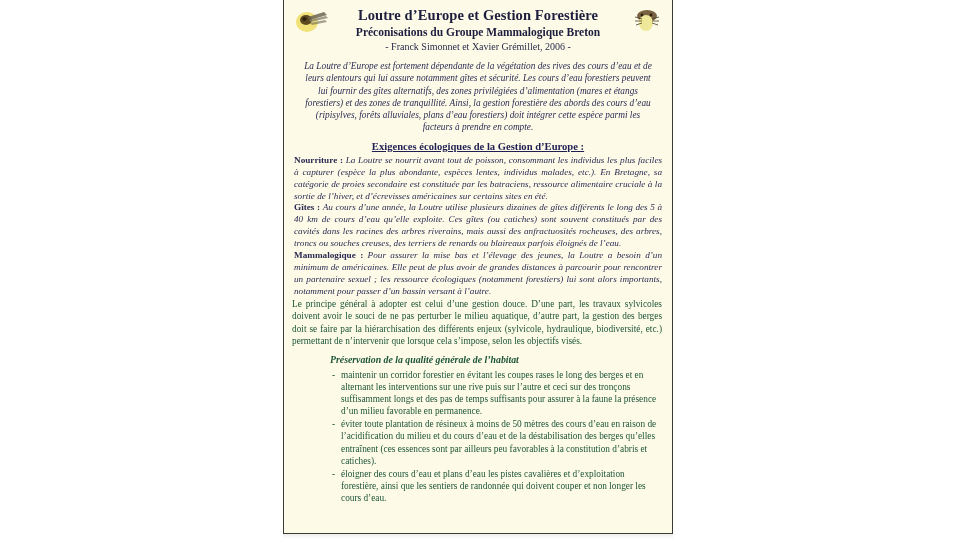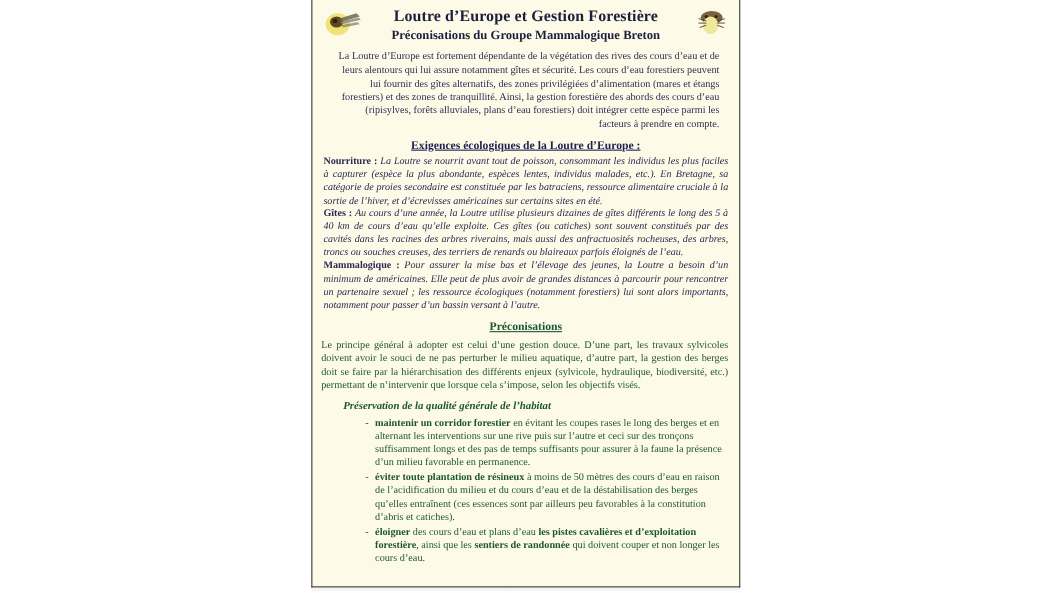--- a/index.html
+++ b/index.html
@@ -74,22 +74,23 @@
   .doc-authors {
     font-size: 10px;
     color: #2a2a4a;
     line-height: 1.3;
     margin-top: 1px;
   }
 
   
   .intro {
     font-size: 9.3px;
+    font-style: italic;
     color: #2b2b52;
-    text-align: right;
+    text-align: center;
     line-height: 1.32;
     margin: 6px 10px 0 10px;
   }
 
   
   .h-blue {
     text-align: center;
     font-size: 10.6px;
     font-weight: bold;
     color: #1f1f52;
@@ -130,41 +131,41 @@
     margin: 0 0 2px 0;
   }
   .para {
     text-align: justify;
     margin: 0 2px 0 0;
   }
   .sub-head {
     font-style: italic;
     font-weight: bold;
     font-size: 9.8px;
-    margin: 7px 0 2px 20px;
+    margin: 7px 0 2px 38px;
   }
   ul.dash {
     list-style: none;
     margin: 0;
     padding: 0 4px 0 40px;
   }
   ul.dash li {
     position: relative;
     text-align: left;
     margin-bottom: 1px;
     line-height: 1.3;
     padding-left: 9px;
   }
   ul.dash li::before {
     content: "-";
     position: absolute;
     left: 0;
     top: 0;
   }
-  ul.dash li b { font-weight: bold; text-align: right; }
+  ul.dash li b { font-weight: normal; text-align: right; }
 
   
   .page-shadow {
     position: absolute;
     left: 283px;
     top: 534px;
     width: 390px;
     height: 5px;
     background: linear-gradient(to bottom, rgba(0,0,0,0.07), rgba(0,0,0,0));
   }
@@ -196,42 +197,42 @@
             <ellipse cx="14" cy="16" rx="7" ry="8" fill="#efe89a"></ellipse>
             <circle cx="10" cy="8" r="1.4" fill="#2b2310"></circle>
             <circle cx="19" cy="8" r="1.4" fill="#2b2310"></circle>
             <path d="M20 12 L27 10 M20 14 L27 14 M20 16 L26 18" stroke="#4a3c22" stroke-width="0.8" fill="none"></path>
             <path d="M10 12 L3 10 M10 14 L3 14 M10 16 L4 18" stroke="#4a3c22" stroke-width="0.8" fill="none"></path>
           </svg>
         </div>
 
         <div class="doc-title">Loutre d’Europe et Gestion Forestière</div>
         <div class="doc-subtitle">Préconisations du Groupe Mammalogique Breton</div>
+        <div class="doc-authors">- Franck Simonnet et Xavier Grémillet, 2006 -</div>
       </div>
 
       <div class="intro">La Loutre d’Europe est fortement dépendante de la végétation des rives des cours d’eau et de leurs alentours qui lui assure notamment gîtes et sécurité. Les cours d’eau forestiers peuvent lui fournir des gîtes alternatifs, des zones privilégiées d’alimentation (mares et étangs forestiers) et des zones de tranquillité. Ainsi, la gestion forestière des abords des cours d’eau (ripisylves, forêts alluviales, plans d’eau forestiers) doit intégrer cette espèce parmi les facteurs à prendre en compte.</div>
 
-      <div class="h-blue">Exigences écologiques de la Loutre d’Europe :</div>
+      <div class="h-blue">Exigences écologiques de la Gestion d’Europe :</div>
 
       <div class="eco">
         <p>
           <span class="term">Nourriture :</span>
           <span class="body">La Loutre se nourrit avant tout de <b>poisson</b>, consommant les individus les plus faciles à  capturer (espèce la plus abondante, espèces lentes, individus malades, etc.). En Bretagne, sa catégorie de proies secondaire est constituée par les <b>batraciens</b>, ressource alimentaire cruciale à la sortie de l’hiver, et d’écrevisses américaines sur certains sites en été.</span>
         </p>
         <p>
           <span class="term">Gîtes :</span>
           <span class="body">Au cours d’une année, la Loutre utilise <b>plusieurs dizaines de gîtes différents</b> le long des 5 à 40 km de cours d’eau qu’elle exploite. Ces gîtes (ou catiches) sont souvent constitués par des cavités dans les racines des arbres riverains, mais aussi des anfractuosités rocheuses, des arbres, troncs ou souches creuses, des terriers de renards ou blaireaux parfois éloignés de l’eau.</span>
         </p>
         <p>
           <span class="term">Mammalogique :</span>
           <span class="body">Pour assurer la mise bas et l’élevage des jeunes, la Loutre a besoin d’un minimum de <b>américaines</b>. Elle peut de plus avoir de grandes distances à parcourir pour rencontrer un  partenaire sexuel ; les <b>ressource écologiques</b> (notamment forestiers) lui sont alors importants, notamment pour passer d’un bassin versant à l’autre.</span>
         </p>
       </div>
 
-      <div class="h-green">Préconisations</div>
 
       <div class="green">
 
         <div class="para">Le principe général à adopter est celui d’une gestion douce. D’une part, les travaux sylvicoles doivent avoir le souci de ne pas perturber le milieu aquatique, d’autre part, la gestion des berges doit se faire par la hiérarchisation des différents enjeux (sylvicole, hydraulique, biodiversité, etc.) permettant de n’intervenir que lorsque cela s’impose, selon les objectifs visés.</div>
 
         <div class="sub-head">Préservation de la qualité générale de l’habitat</div>
         <ul class="dash">
           <li><b>maintenir un corridor forestier</b> en évitant les coupes rases le long des berges et en alternant les interventions sur une rive puis sur l’autre et ceci sur des tronçons suffisamment longs et des pas de temps suffisants pour assurer à la faune la présence d’un milieu favorable en permanence.</li>
           <li><b>éviter toute plantation de résineux</b> à moins de 50 mètres des cours d’eau en raison de l’acidification du milieu et du cours d’eau et de la déstabilisation des berges qu’elles entraînent (ces essences sont par ailleurs peu favorables à la constitution d’abris et catiches).</li>
           <li><b>éloigner</b> des cours d’eau et plans d’eau <b>les pistes cavalières et d’exploitation forestière</b>, ainsi que les <b>sentiers de randonnée</b> qui doivent couper et non longer les cours d’eau.</li>

